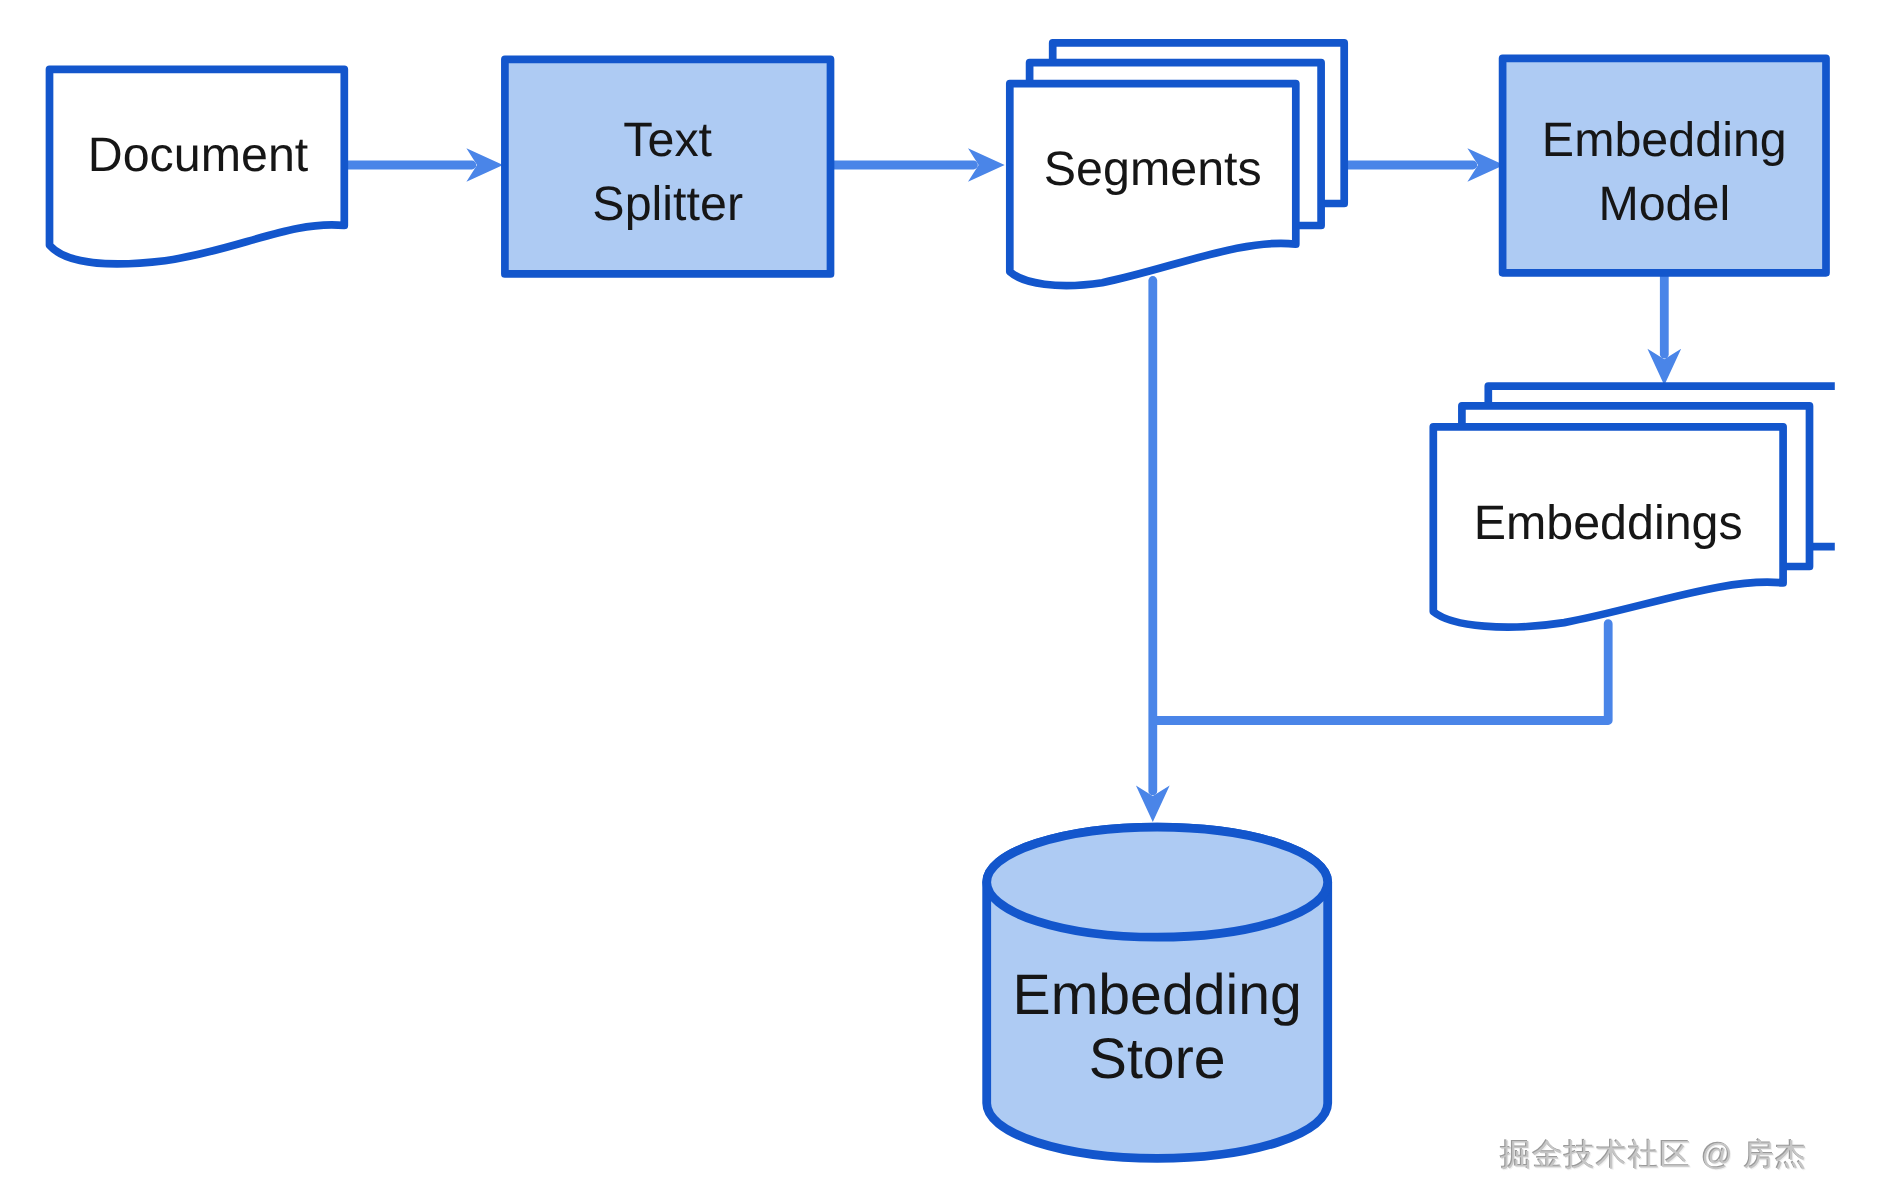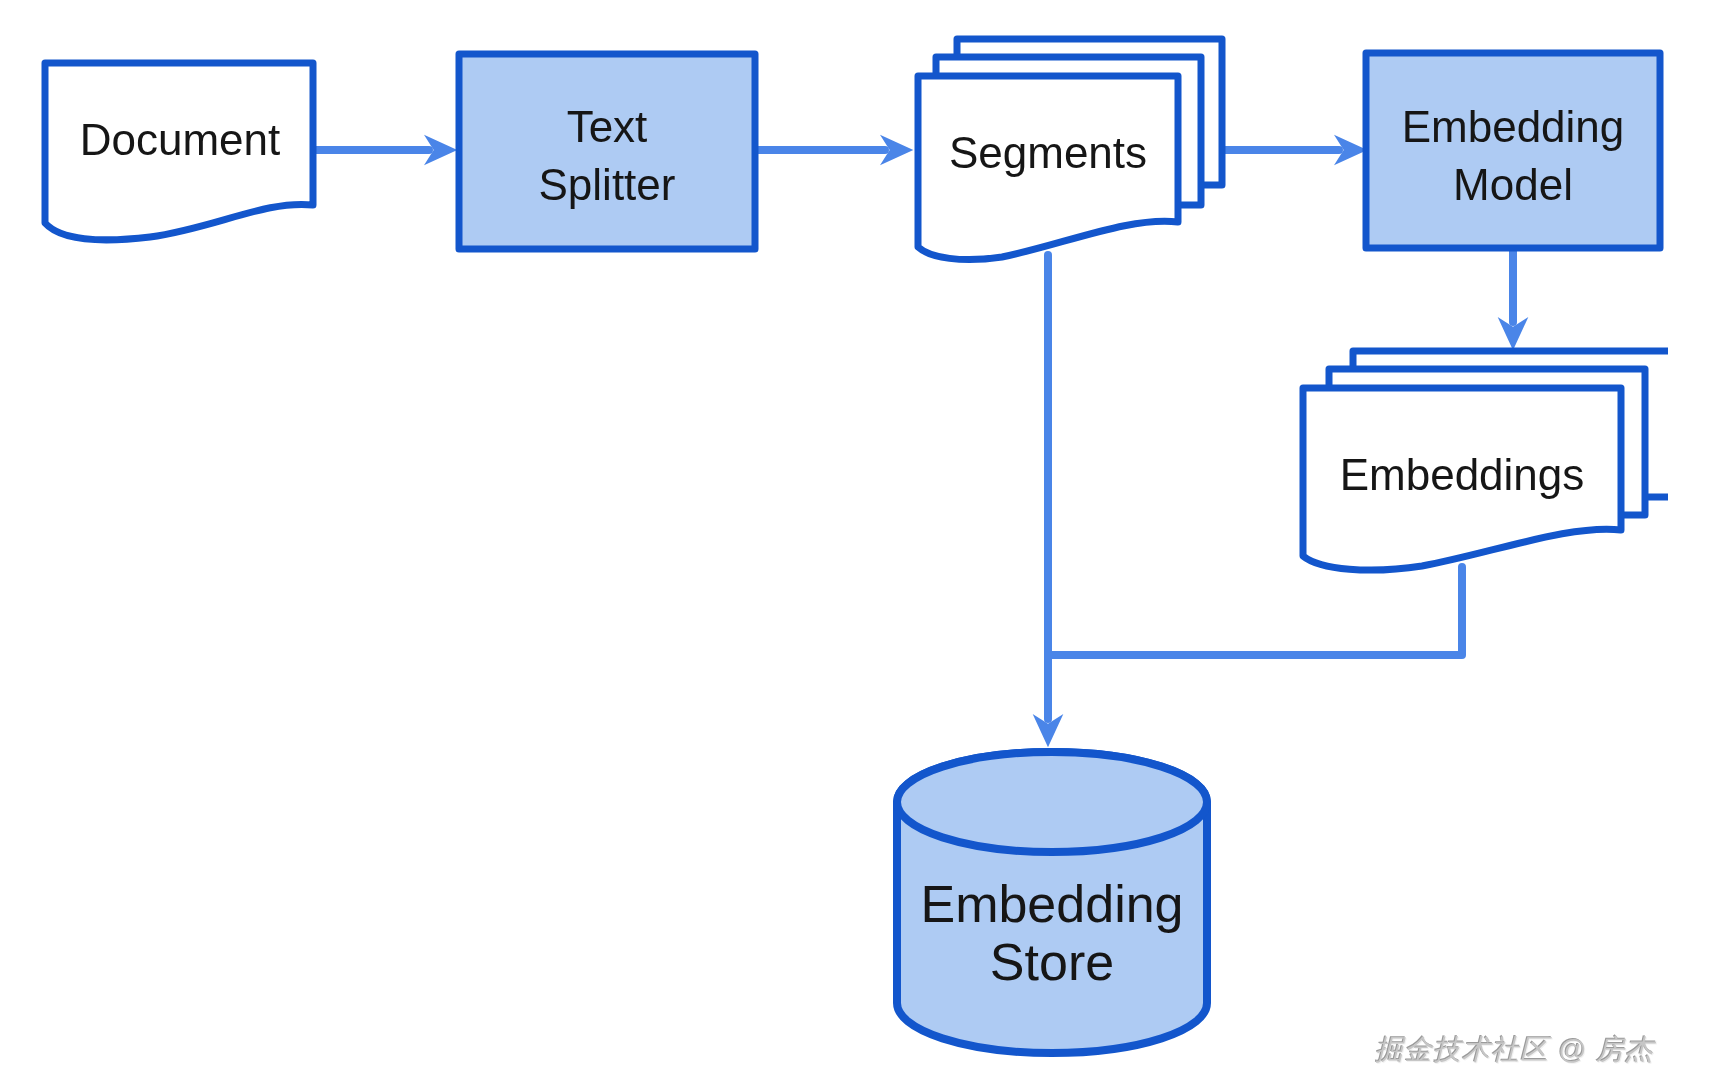--- a/index.html
+++ b/index.html
@@ -31,29 +31,28 @@
   text.node-label {
     fill: var(--label);
     font-family: "Liberation Sans", sans-serif;
     font-size: 44px;
     text-anchor: middle;
   }
   text.store-label { font-size: 52px; }
 
   .watermark {
     position:absolute;
-    right: 14px;
+    right: 25px;
     bottom: 20px;
     font-size: 28px;
     letter-spacing: 1px;
     color: var(--watermark);
     text-shadow: -1px -1px 0 #9a9a9a, 1px 1px 0 #f2f2f2;
     font-family: "Liberation Sans", sans-serif;
     user-select: none;
-    font-style: italic;
   }
 </style>
 </head>
 <body>
 
 <div class="stage">
   <svg class="diagram" viewBox="0 0 1716 1089" xmlns="http://www.w3.org/2000/svg">
     <defs>
       <marker id="arrowhead" viewBox="0 0 12 12" refX="2.5" refY="6" markerWidth="5" markerHeight="5" orient="auto" markerUnits="strokeWidth">
         <path d="M1,1.4 L11,6 L1,10.6 L3.9,6 Z"></path>

